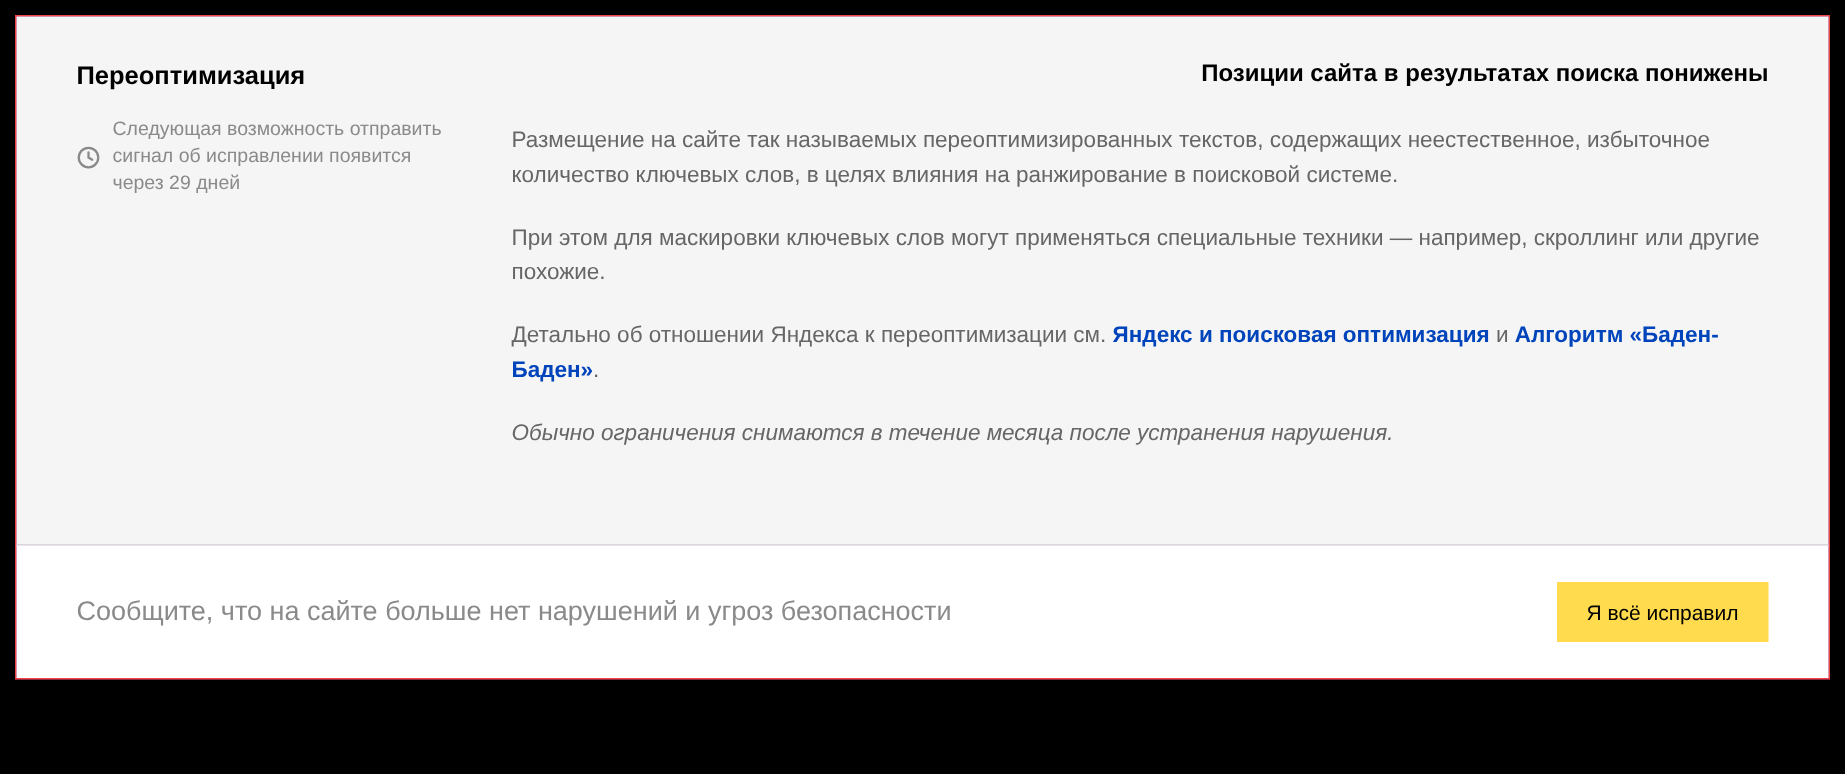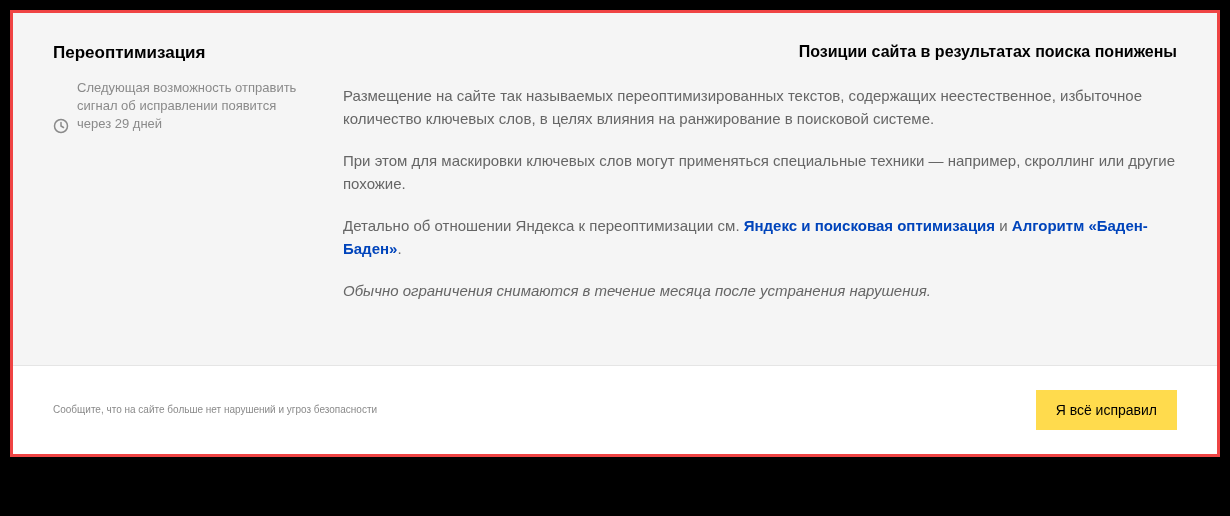--- a/index.html
+++ b/index.html
@@ -9,41 +9,41 @@
     }
     body {
       font-family: Arial, Helvetica, sans-serif;
       background: #000;
       padding: 10px;
       width: 1230px;
     }
     .container {
       background: #701a75;
       width: 100%;
-      border: 3px solid #ef4444;
+      border: 1px solid #ef4444;
     }
     .main-content {
       background: #f5f5f5;
       padding: 30px 40px 30px 40px;
       display: flex;
       gap: 30px;
     }
     .left-column {
       width: 260px;
       flex-shrink: 0;
     }
     .title {
       font-size: 17px;
       font-weight: bold;
       color: #000;
       margin-bottom: 16px;
     }
     .status-row {
       display: flex;
-      align-items: flex-end;
+      align-items: center;
       gap: 8px;
     }
     .clock-icon {
       width: 16px;
       height: 16px;
       flex-shrink: 0;
       margin-top: 1px;
     }
     .status-text {
       font-size: 13px;
@@ -87,21 +87,21 @@
     }
     .footer {
       background: #fff;
       padding: 24px 40px;
       display: flex;
       justify-content: space-between;
       align-items: center;
       border-top: 1px solid #e5e5e5;
     }
     .footer-text {
-      font-size: 10px;
+      font-size: 18px;
       color: #8a8a8a;
     }
     .action-button {
       background: #ffdb4d;
       border: none;
       padding: 12px 20px;
       font-size: 14px;
       color: #000;
       cursor: pointer;
       font-family: inherit;

